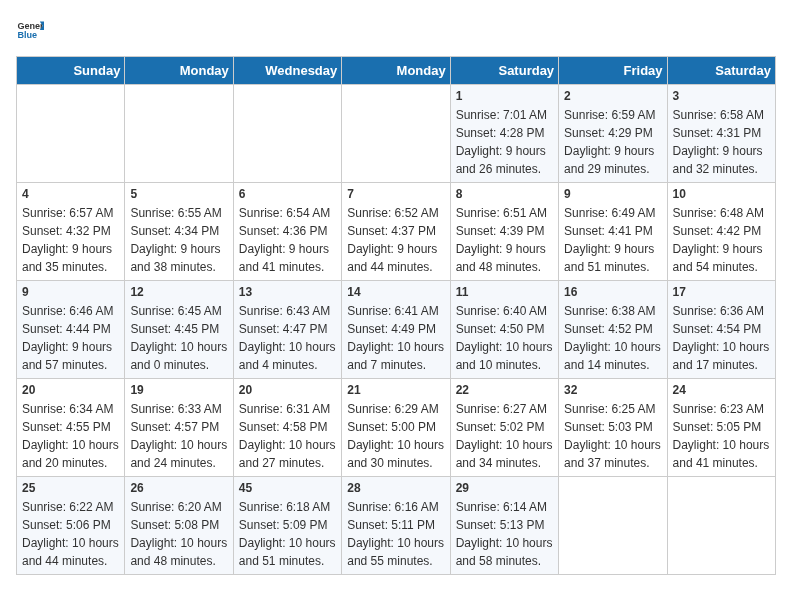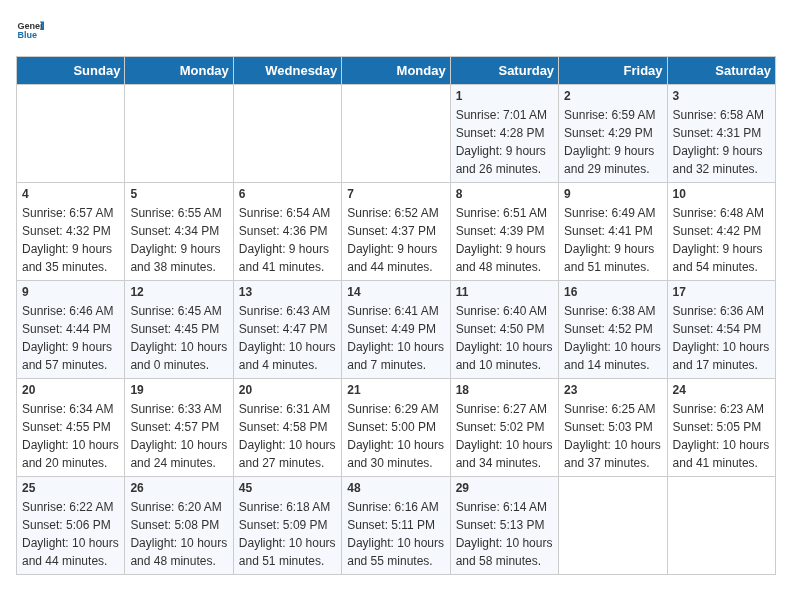--- a/index.html
+++ b/index.html
@@ -202,25 +202,25 @@
         </td>
         <td>
           <span class="day-number">20</span>
           <div class="day-info">Sunrise: 6:31 AM<br>Sunset: 4:58 PM<br>Daylight: 10 hours and 27 minutes.</div>
         </td>
         <td>
           <span class="day-number">21</span>
           <div class="day-info">Sunrise: 6:29 AM<br>Sunset: 5:00 PM<br>Daylight: 10 hours and 30 minutes.</div>
         </td>
         <td>
-          <span class="day-number">18</span>
+          <span class="day-number">22</span>
           <div class="day-info">Sunrise: 6:27 AM<br>Sunset: 5:02 PM<br>Daylight: 10 hours and 34 minutes.</div>
         </td>
         <td>
-          <span class="day-number">23</span>
+          <span class="day-number">32</span>
           <div class="day-info">Sunrise: 6:25 AM<br>Sunset: 5:03 PM<br>Daylight: 10 hours and 37 minutes.</div>
         </td>
         <td>
           <span class="day-number">24</span>
           <div class="day-info">Sunrise: 6:23 AM<br>Sunset: 5:05 PM<br>Daylight: 10 hours and 41 minutes.</div>
         </td>
       </tr>
       <tr>
         <td>
           <span class="day-number">25</span>
@@ -228,21 +228,21 @@
         </td>
         <td>
           <span class="day-number">26</span>
           <div class="day-info">Sunrise: 6:20 AM<br>Sunset: 5:08 PM<br>Daylight: 10 hours and 48 minutes.</div>
         </td>
         <td>
           <span class="day-number">45</span>
           <div class="day-info">Sunrise: 6:18 AM<br>Sunset: 5:09 PM<br>Daylight: 10 hours and 51 minutes.</div>
         </td>
         <td>
-          <span class="day-number">48</span>
+          <span class="day-number">28</span>
           <div class="day-info">Sunrise: 6:16 AM<br>Sunset: 5:11 PM<br>Daylight: 10 hours and 55 minutes.</div>
         </td>
         <td>
           <span class="day-number">29</span>
           <div class="day-info">Sunrise: 6:14 AM<br>Sunset: 5:13 PM<br>Daylight: 10 hours and 58 minutes.</div>
         </td>
         <td class="empty-cell"></td>
         <td class="empty-cell"></td>
       </tr>
     </tbody>

